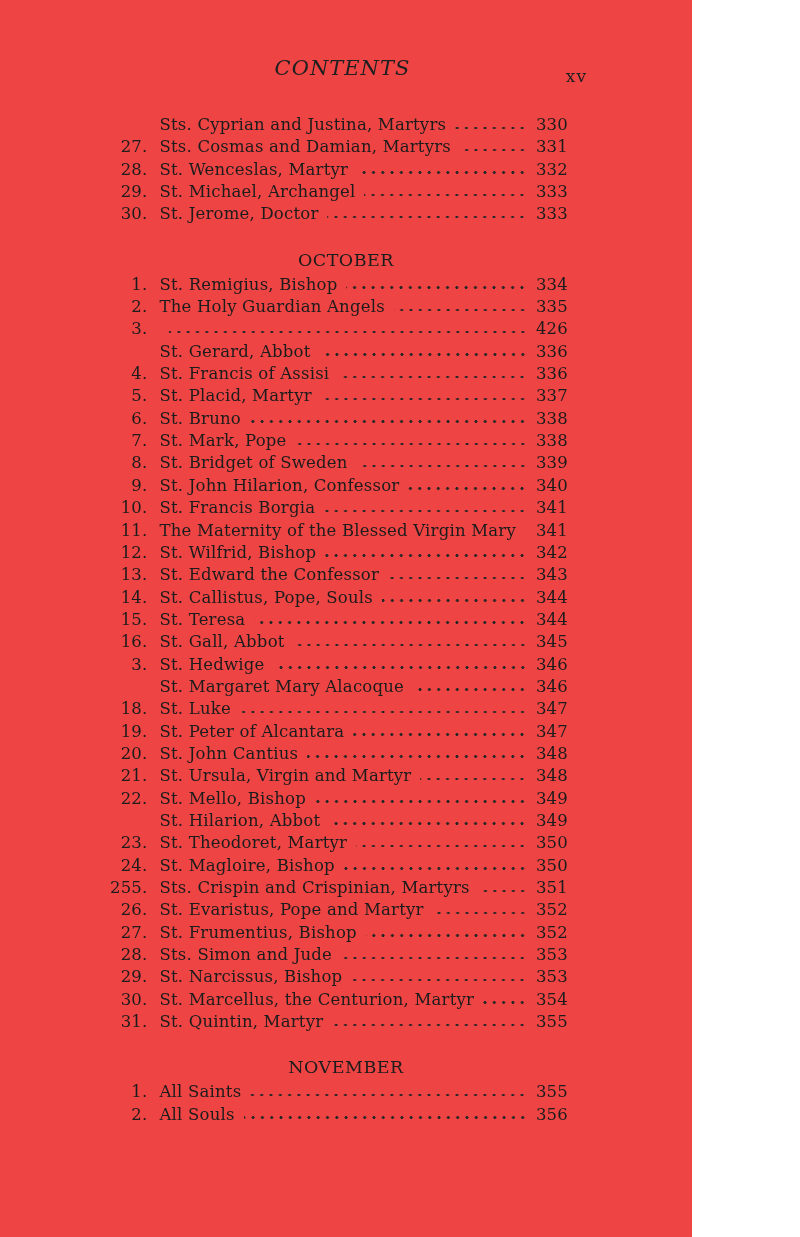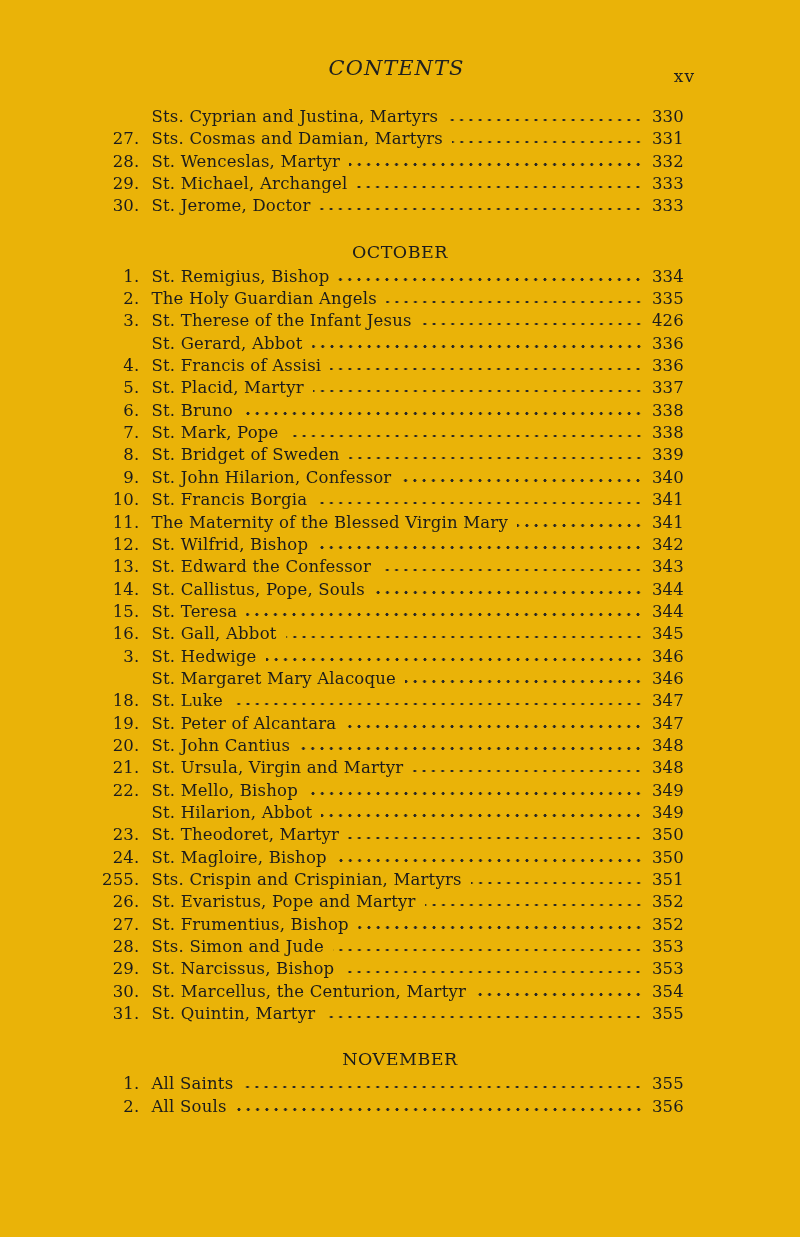--- a/index.html
+++ b/index.html
@@ -2,23 +2,23 @@
 <html><head>
 <meta charset="utf-8">
 <style>
   html, body {
     margin: 0;
     padding: 0;
     background: #ffffff;
   }
   .page {
     position: relative;
-    width: 800px;
+    width: 692px;
     height: 1237px;
-    background: #eab308;
+    background: #ef4444;
     font-family: "DejaVu Serif", "Liberation Serif", serif;
     color: #1c1c1c;
     overflow: hidden;
     text-decoration: underline;
   }
   .page-header {
     position: absolute;
     top: 56px;
     left: 98px;
     right: 105px;
@@ -41,21 +41,21 @@
     font-size: 17px;
     letter-spacing: 1px;
     color: #202020;
   }
   .toc {
     position: absolute;
     left: 98px;
     right: 116px;
     top: 106px;
   }
-  .toc-section { margin: 0; }
+  .toc-section { margin: 8px; }
   .section-title {
     font-size: 17.5px;
     font-weight: normal;
     line-height: 22px;
     letter-spacing: 0.5px;
     text-align: center;
     transform: translateX(9px);
     margin: 23px 0 3px 0;
   }
   .toc-section:first-child .section-title { display: none; }
@@ -152,21 +152,20 @@
 
     <div class="toc-row">
       <span class="num">2.</span>
       <span class="entry-title">The Holy Guardian Angels</span>
       <span class="leader"></span>
       <span class="pg">335</span>
     </div>
 
     <div class="toc-row">
       <span class="num">3.</span>
-      <span class="entry-title">St. Therese of the Infant Jesus</span>
       <span class="leader"></span>
       <span class="pg">426</span>
     </div>
 
     <div class="toc-row">
       <span class="num"></span>
       <span class="entry-title">St. Gerard, Abbot</span>
       <span class="leader"></span>
       <span class="pg">336</span>
     </div>

